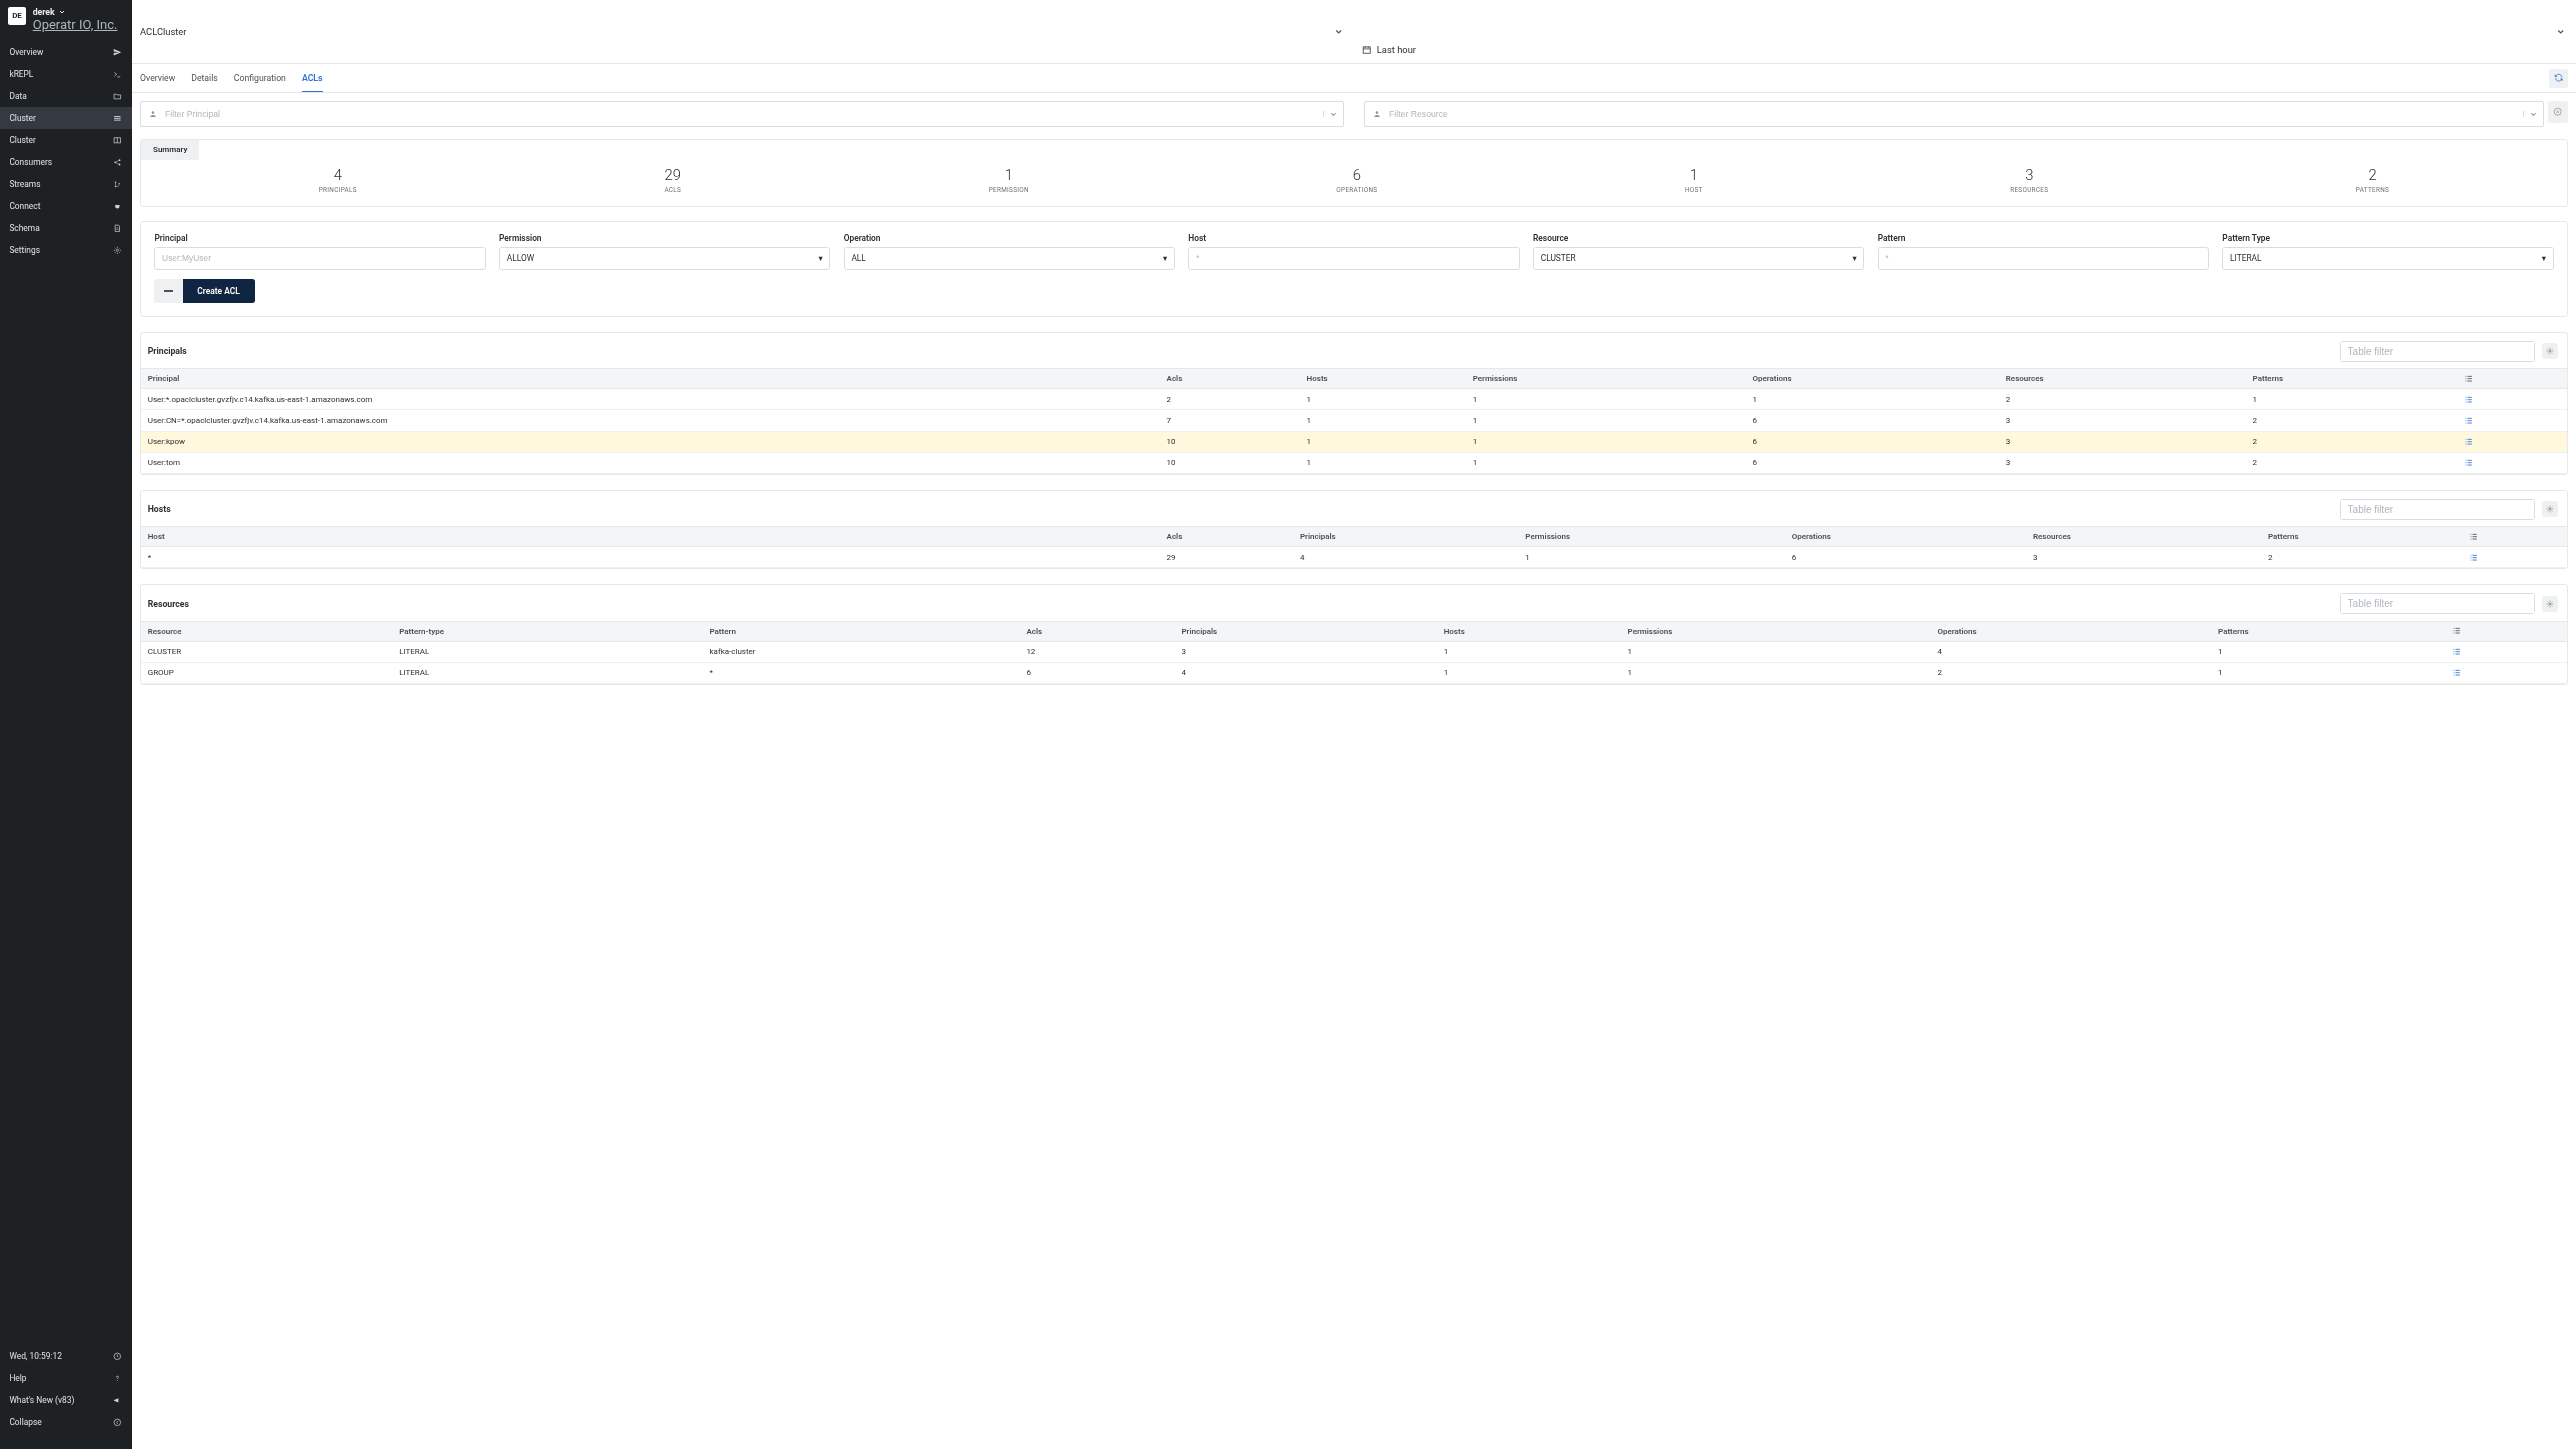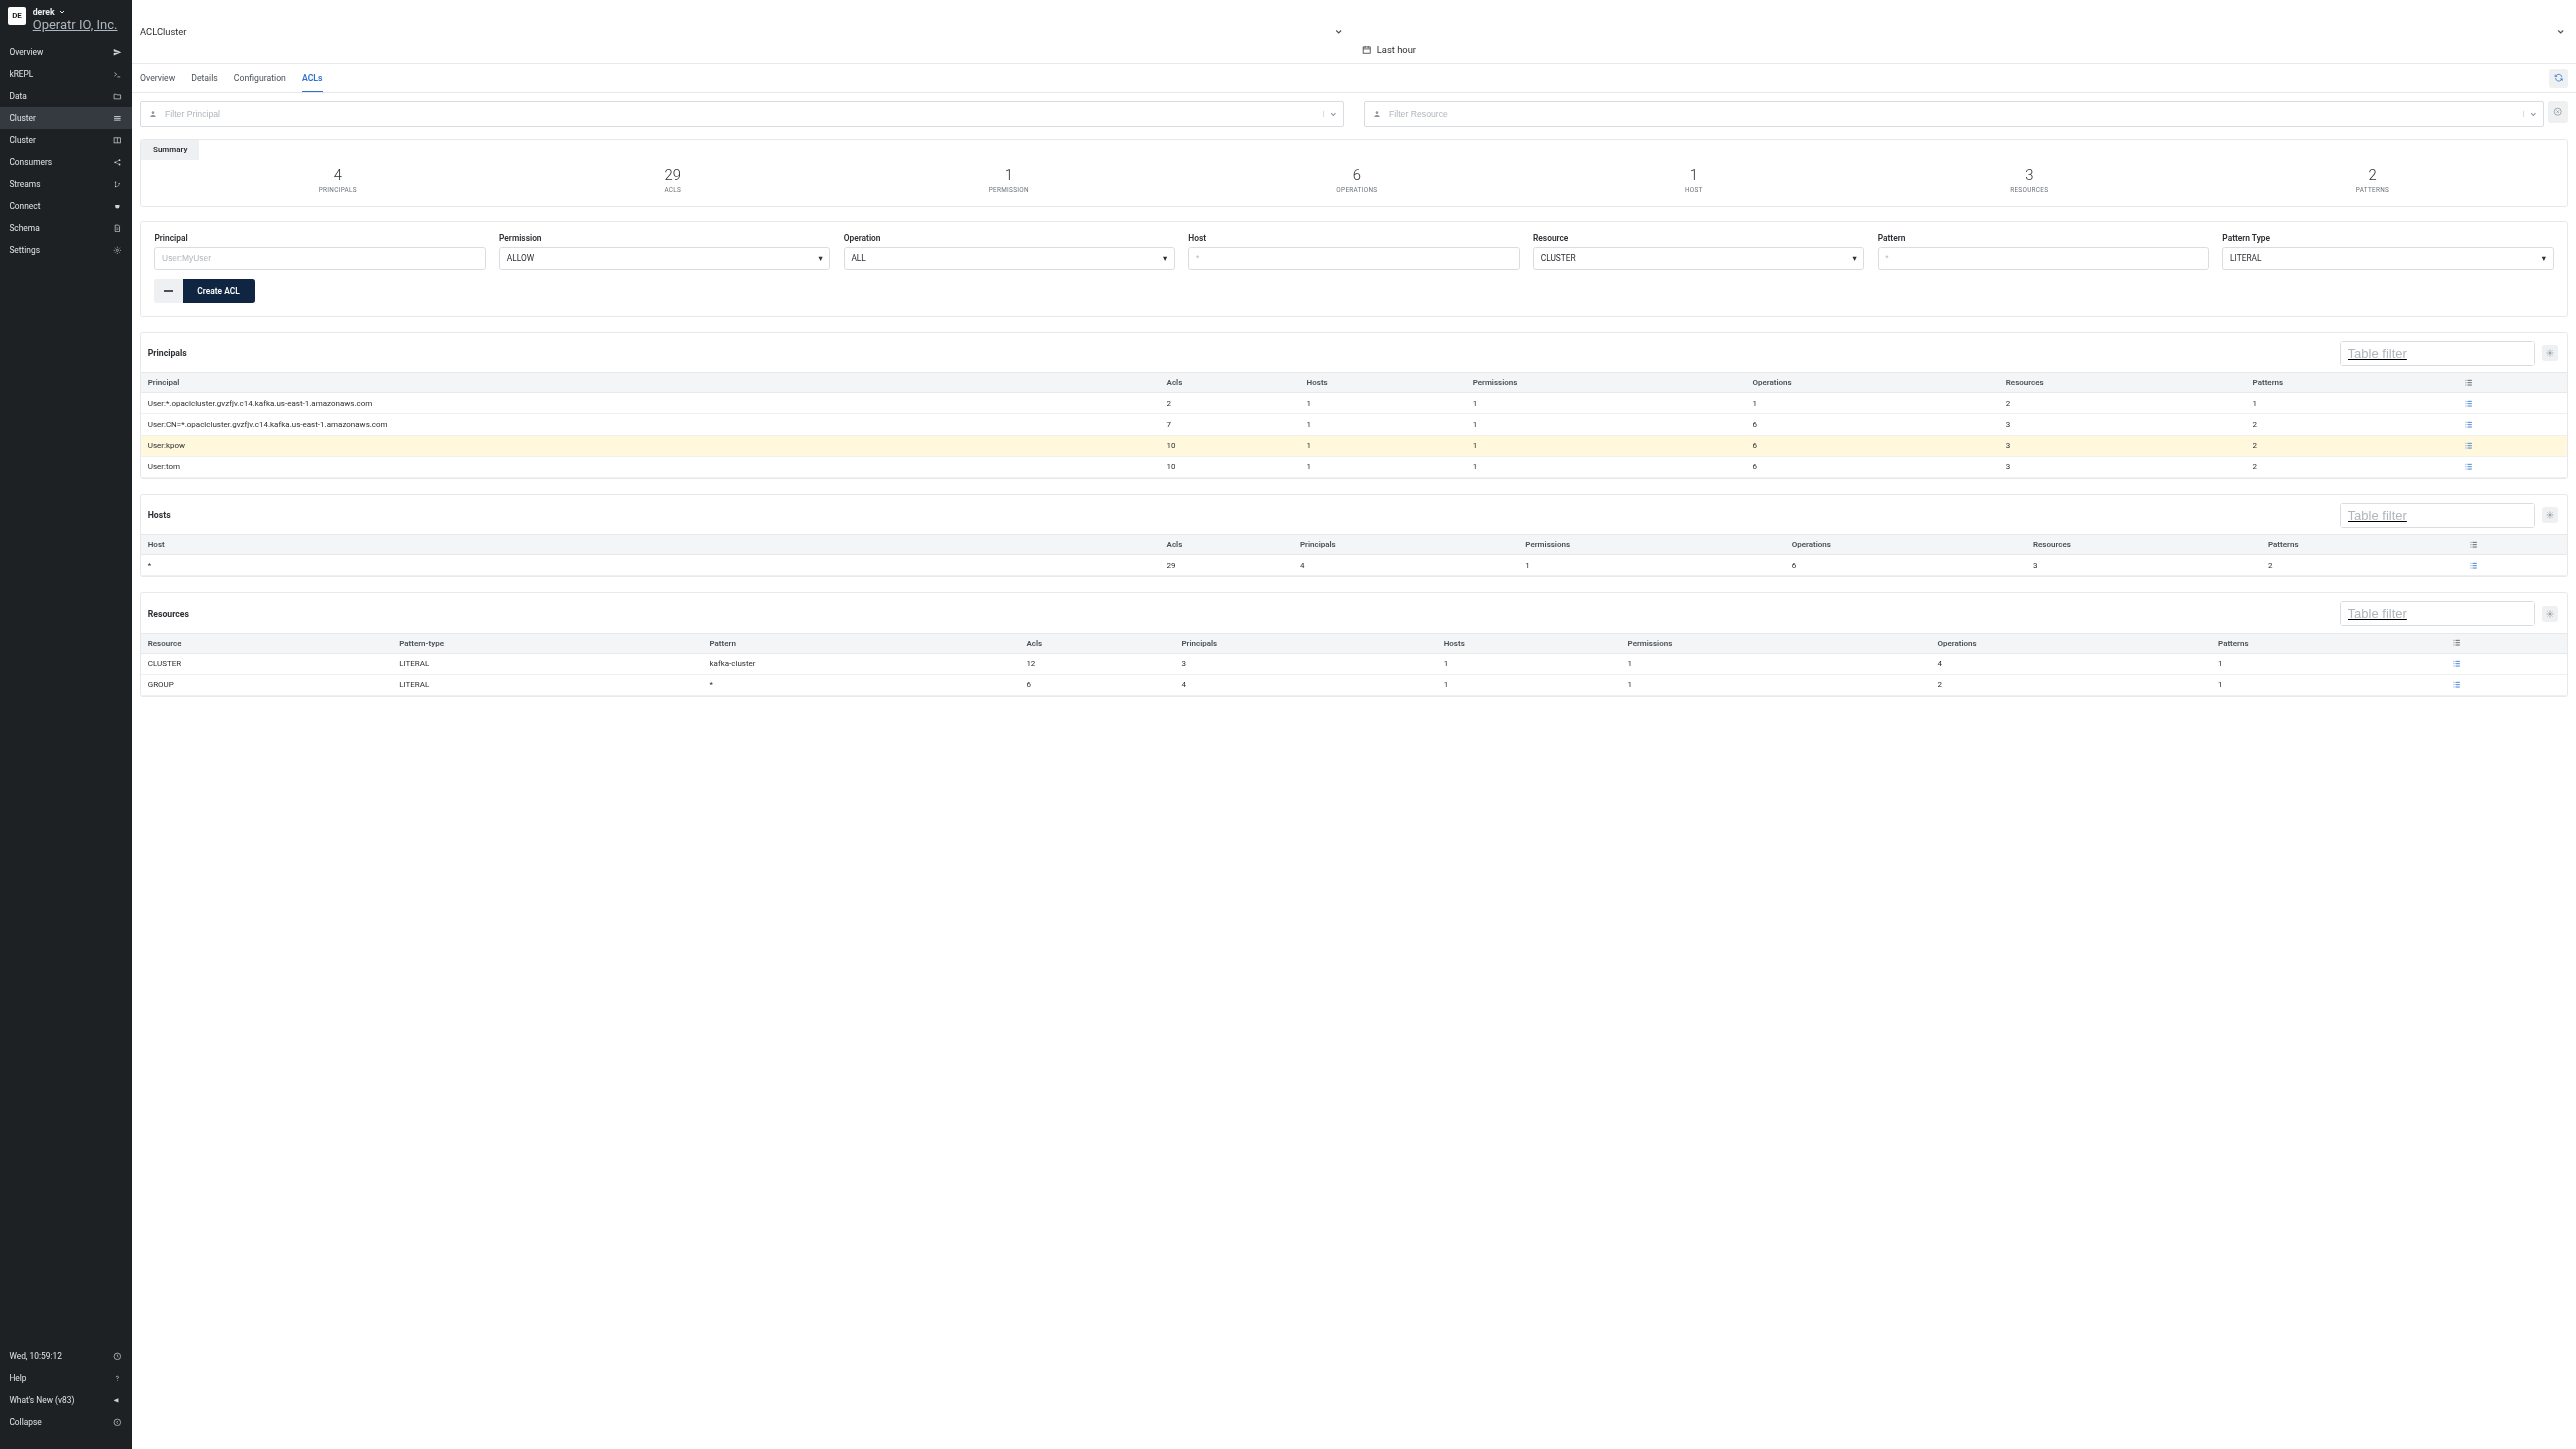--- a/index.html
+++ b/index.html
@@ -46,21 +46,21 @@
 .form-field label { font-size: 8.4px; font-weight: 600; }
 .textin, .selectin { border: 0.7px solid #d9dde1; border-radius: 2.7px; padding: 5.4px 6.7px; font-size: 8.4px; display: flex; justify-content: space-between; align-items: center; min-height: 21.5px; }
 .textin input { border: none; outline: none; width: 100%; font-size: 8.4px; }
 .form-buttons { display: flex; gap: 0; }
 .btn-deny { background: #eef0f2; color: #4b5157; padding: 6.7px 9.4px; border-radius: 2.7px 0 0 2.7px; cursor: pointer; display: flex; align-items: center; }
 .btn-create { background: #0f2541; color: #fff; padding: 6.7px 14.8px; border-radius: 0 2.7px 2.7px 0; cursor: pointer; font-size: 8.4px; font-weight: 600; }
 .panel-header { display: flex; justify-content: space-between; align-items: center; padding: 8px 9.4px 6.7px 6.7px; }
 .panel-title { font-size: 8.7px; font-weight: 700; }
 .panel-right { display: flex; gap: 6.7px; align-items: center; }
 .table-filter { border: 0.7px solid #d9dde1; border-radius: 2.7px; width: 195px; }
-.table-filter input { border: none; outline: none; padding: 4px 6.7px; font-size: 13px; width: 100%; text-decoration: underline; }
+.table-filter input { border: none; outline: none; padding: 4px 6.7px; font-size: 10px; width: 100%; }
 .gear-btn { width: 16px; height: 16px; background: #eef0f2; border-radius: 2.7px; display: flex; align-items: center; justify-content: center; cursor: pointer; color: #5a6066; }
 table { width: 100%; border-collapse: collapse; font-size: 8px; }
 thead th { background: #f4f5f6; text-align: left; padding: 4.7px 6.7px; font-weight: 600; color: #4b5157; border-top: 0.7px solid #e6e8ea; border-bottom: 0.7px solid #e6e8ea; }
 thead th:last-child { text-align: right; }
 tbody td { padding: 5.4px 6.7px; border-bottom: 0.7px solid #eef0f2; }
 tbody tr.highlight { background: #fff8dc; }
 .row-action { color: #2d6fd4; cursor: pointer; text-align: right; }
 .list-icon { color: #4b5157; }
 svg { display: block; }
 .mono-minus { width: 9.4px; height: 1.3px; background: #4b5157; }

